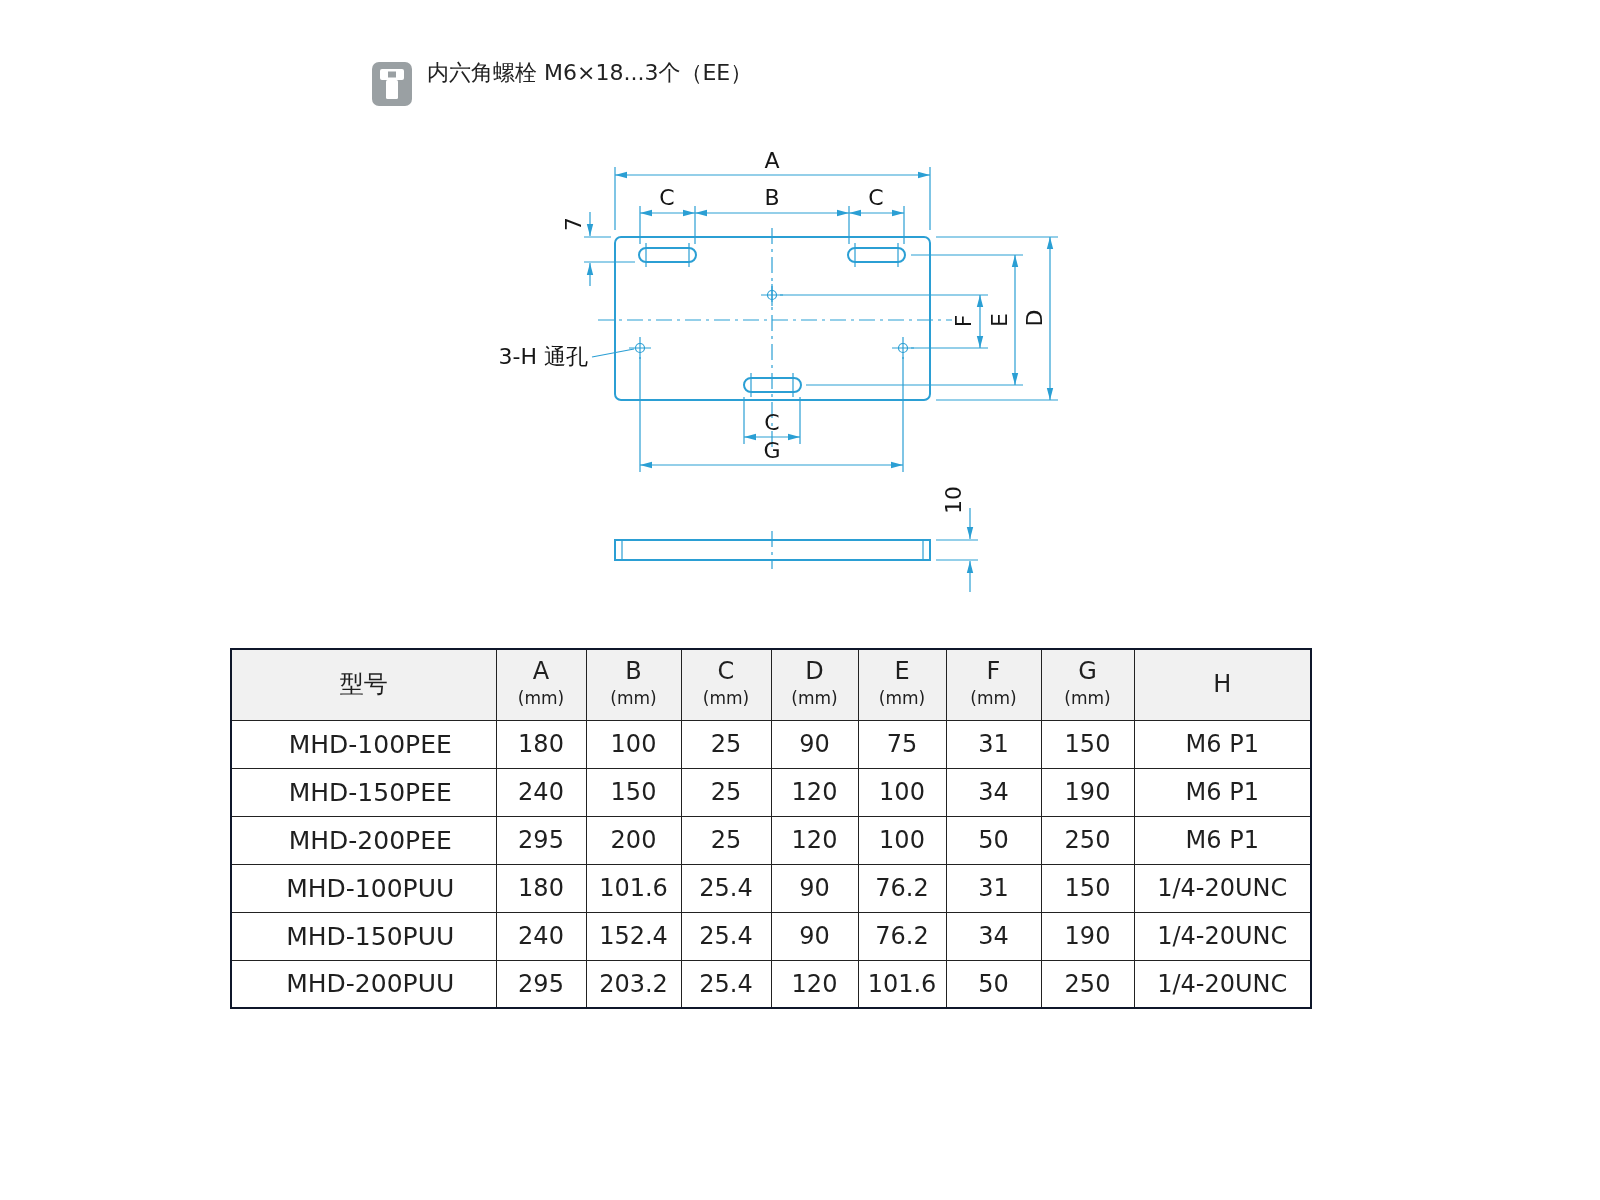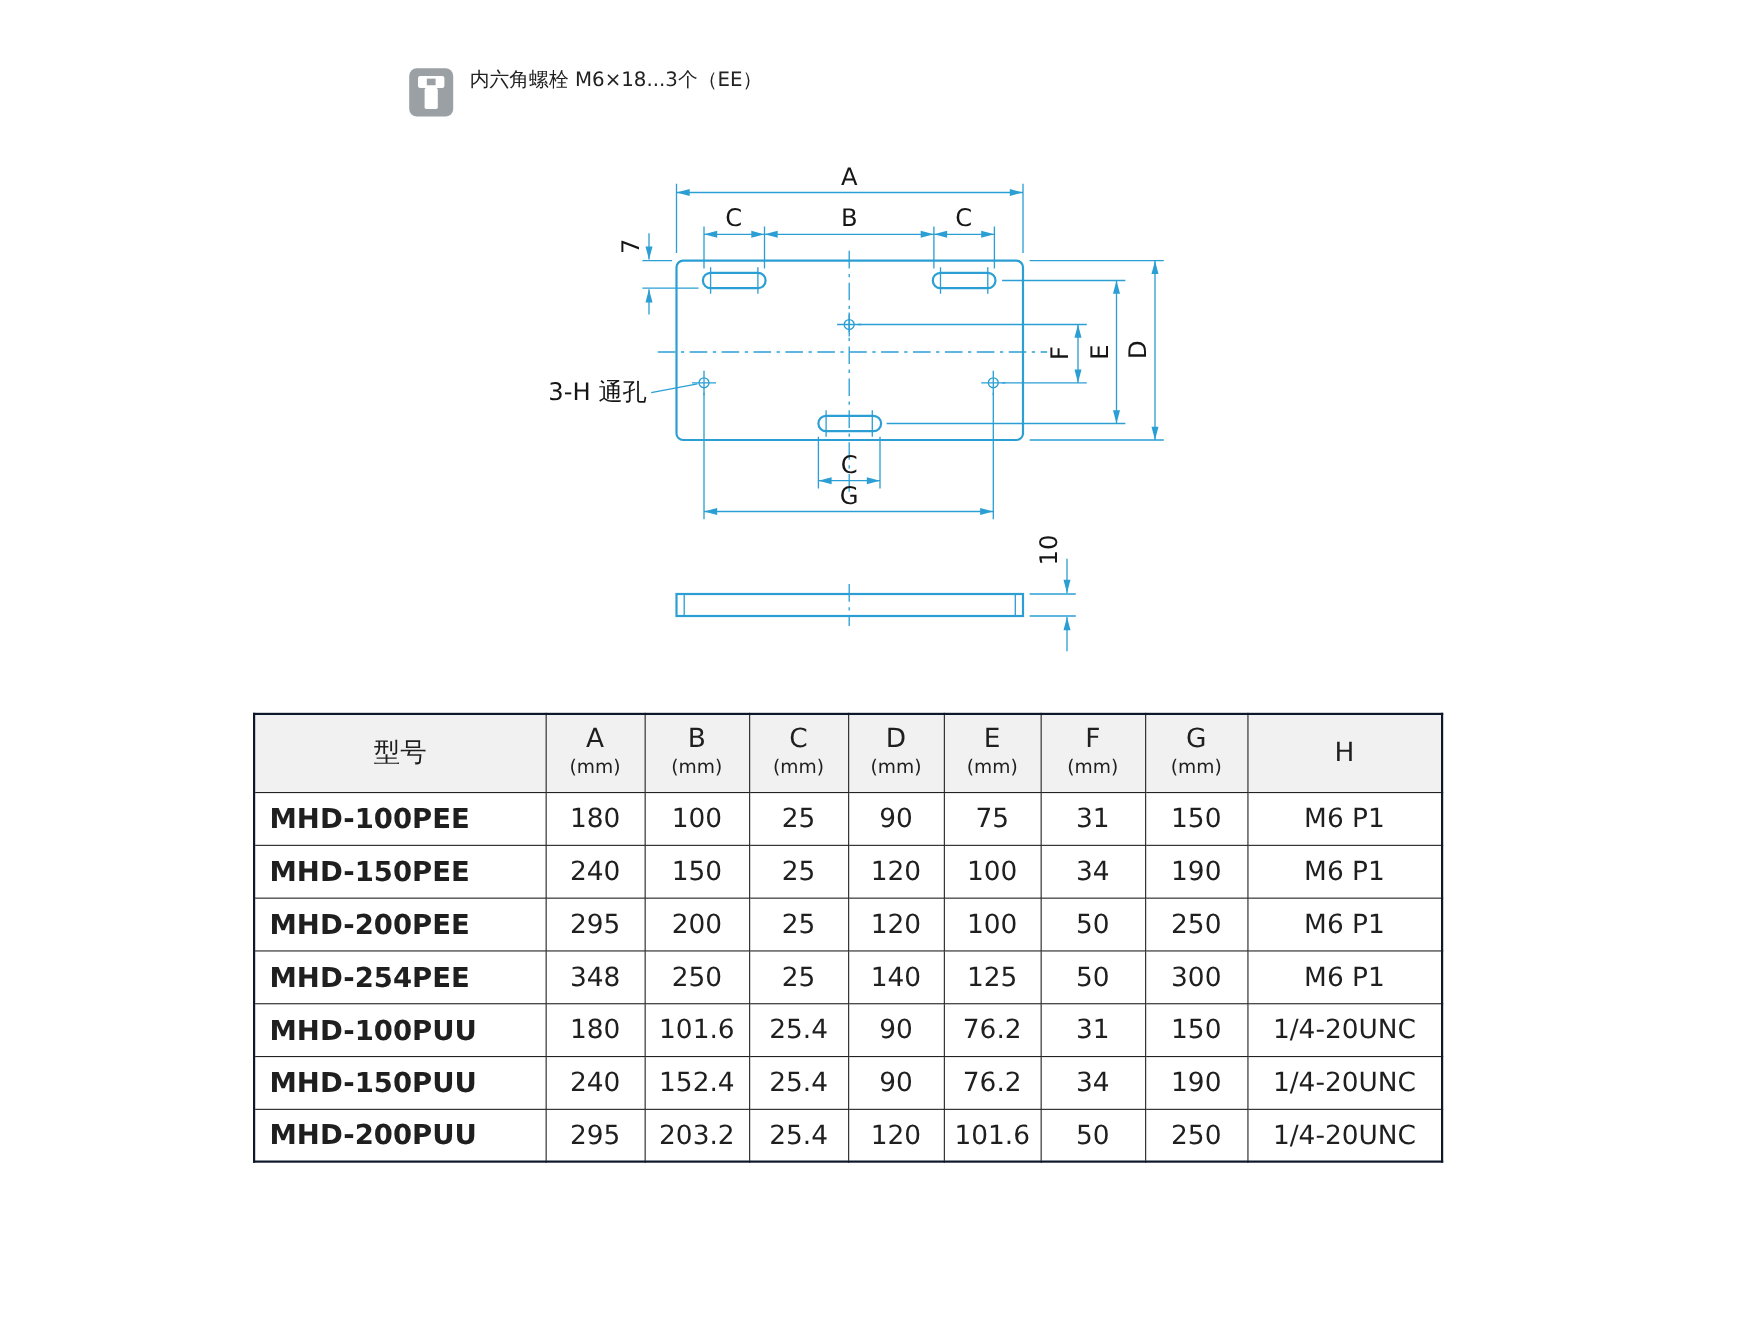--- a/index.html
+++ b/index.html
@@ -9,38 +9,38 @@
     font-family:"DejaVu Sans","Liberation Sans",sans-serif;
     color:var(--text-color,#1f1f1f); overflow:hidden;
   }
 
   
   .notes { position:absolute; left:372px; top:58px; display:flex; gap:15px; align-items:flex-start; }
   .note-icon {
     width:40px; height:44px; border-radius:7px; background:#9aa0a3;
     display:flex; align-items:center; justify-content:center; margin-top:4px; flex:0 0 auto;
   }
-  .note-line { font-size:18px; line-height:29px; white-space:nowrap; color:#222; }
+  .note-line { font-size:22px; line-height:29px; white-space:nowrap; color:#222; }
 
   
   .drawing { position:absolute; left:0; top:0; }
   .s2 { stroke:var(--line-color,#2b9fd4); stroke-width:2; fill:none; }
   .s1 { stroke:var(--line-color,#2b9fd4); stroke-width:1.2; fill:none; }
   .cl { stroke-dasharray:16 5 3 5; }
   .arrowhead { fill:var(--line-color,#2b9fd4); }
   .dimtxt { font-size:22px; fill:#161616; }
 
   
   .table-wrap { position:absolute; left:230px; top:648px; }
   table.spec { border-collapse:collapse; table-layout:fixed; width:1080px; border:2px solid #0f172a; }
   .spec th, .spec td { border:1px solid #222; text-align:center; vertical-align:middle; }
   .spec th { background:var(--header-bg,#f1f1f1); font-weight:normal; height:71px; font-size:24px; line-height:27px; padding:0; }
   .spec th .hu { font-size:17px; }
   .spec td { height:48px; font-size:24px; }
-  .spec td.model { text-align:left; padding-left:13px; font-weight:bold; font-size:25px; }
+  .spec td.model { text-align:center; padding-left:13px; font-weight:normal; font-size:25px; }
 </style>
 </head>
 <body>
 
 <div class="page">
 
   <div class="notes">
     <div class="note-icon">
       <svg width="26" height="32" viewBox="0 0 26 32" aria-hidden="true">
         <rect x="1" y="1" width="24" height="11" rx="2" fill="#ffffff"></rect>
@@ -214,31 +214,20 @@
             <td>295</td>
             <td>200</td>
             <td>25</td>
             <td>120</td>
             <td>100</td>
             <td>50</td>
             <td>250</td>
             <td>M6 P1</td>
           </tr>
           <tr>
-            <td class="model">MHD-254PEE</td>
-            <td>348</td>
-            <td>250</td>
-            <td>25</td>
-            <td>140</td>
-            <td>125</td>
-            <td>50</td>
-            <td>300</td>
-            <td>M6 P1</td>
-          </tr>
-          <tr>
             <td class="model">MHD-100PUU</td>
             <td>180</td>
             <td>101.6</td>
             <td>25.4</td>
             <td>90</td>
             <td>76.2</td>
             <td>31</td>
             <td>150</td>
             <td>1/4-20UNC</td>
           </tr>

